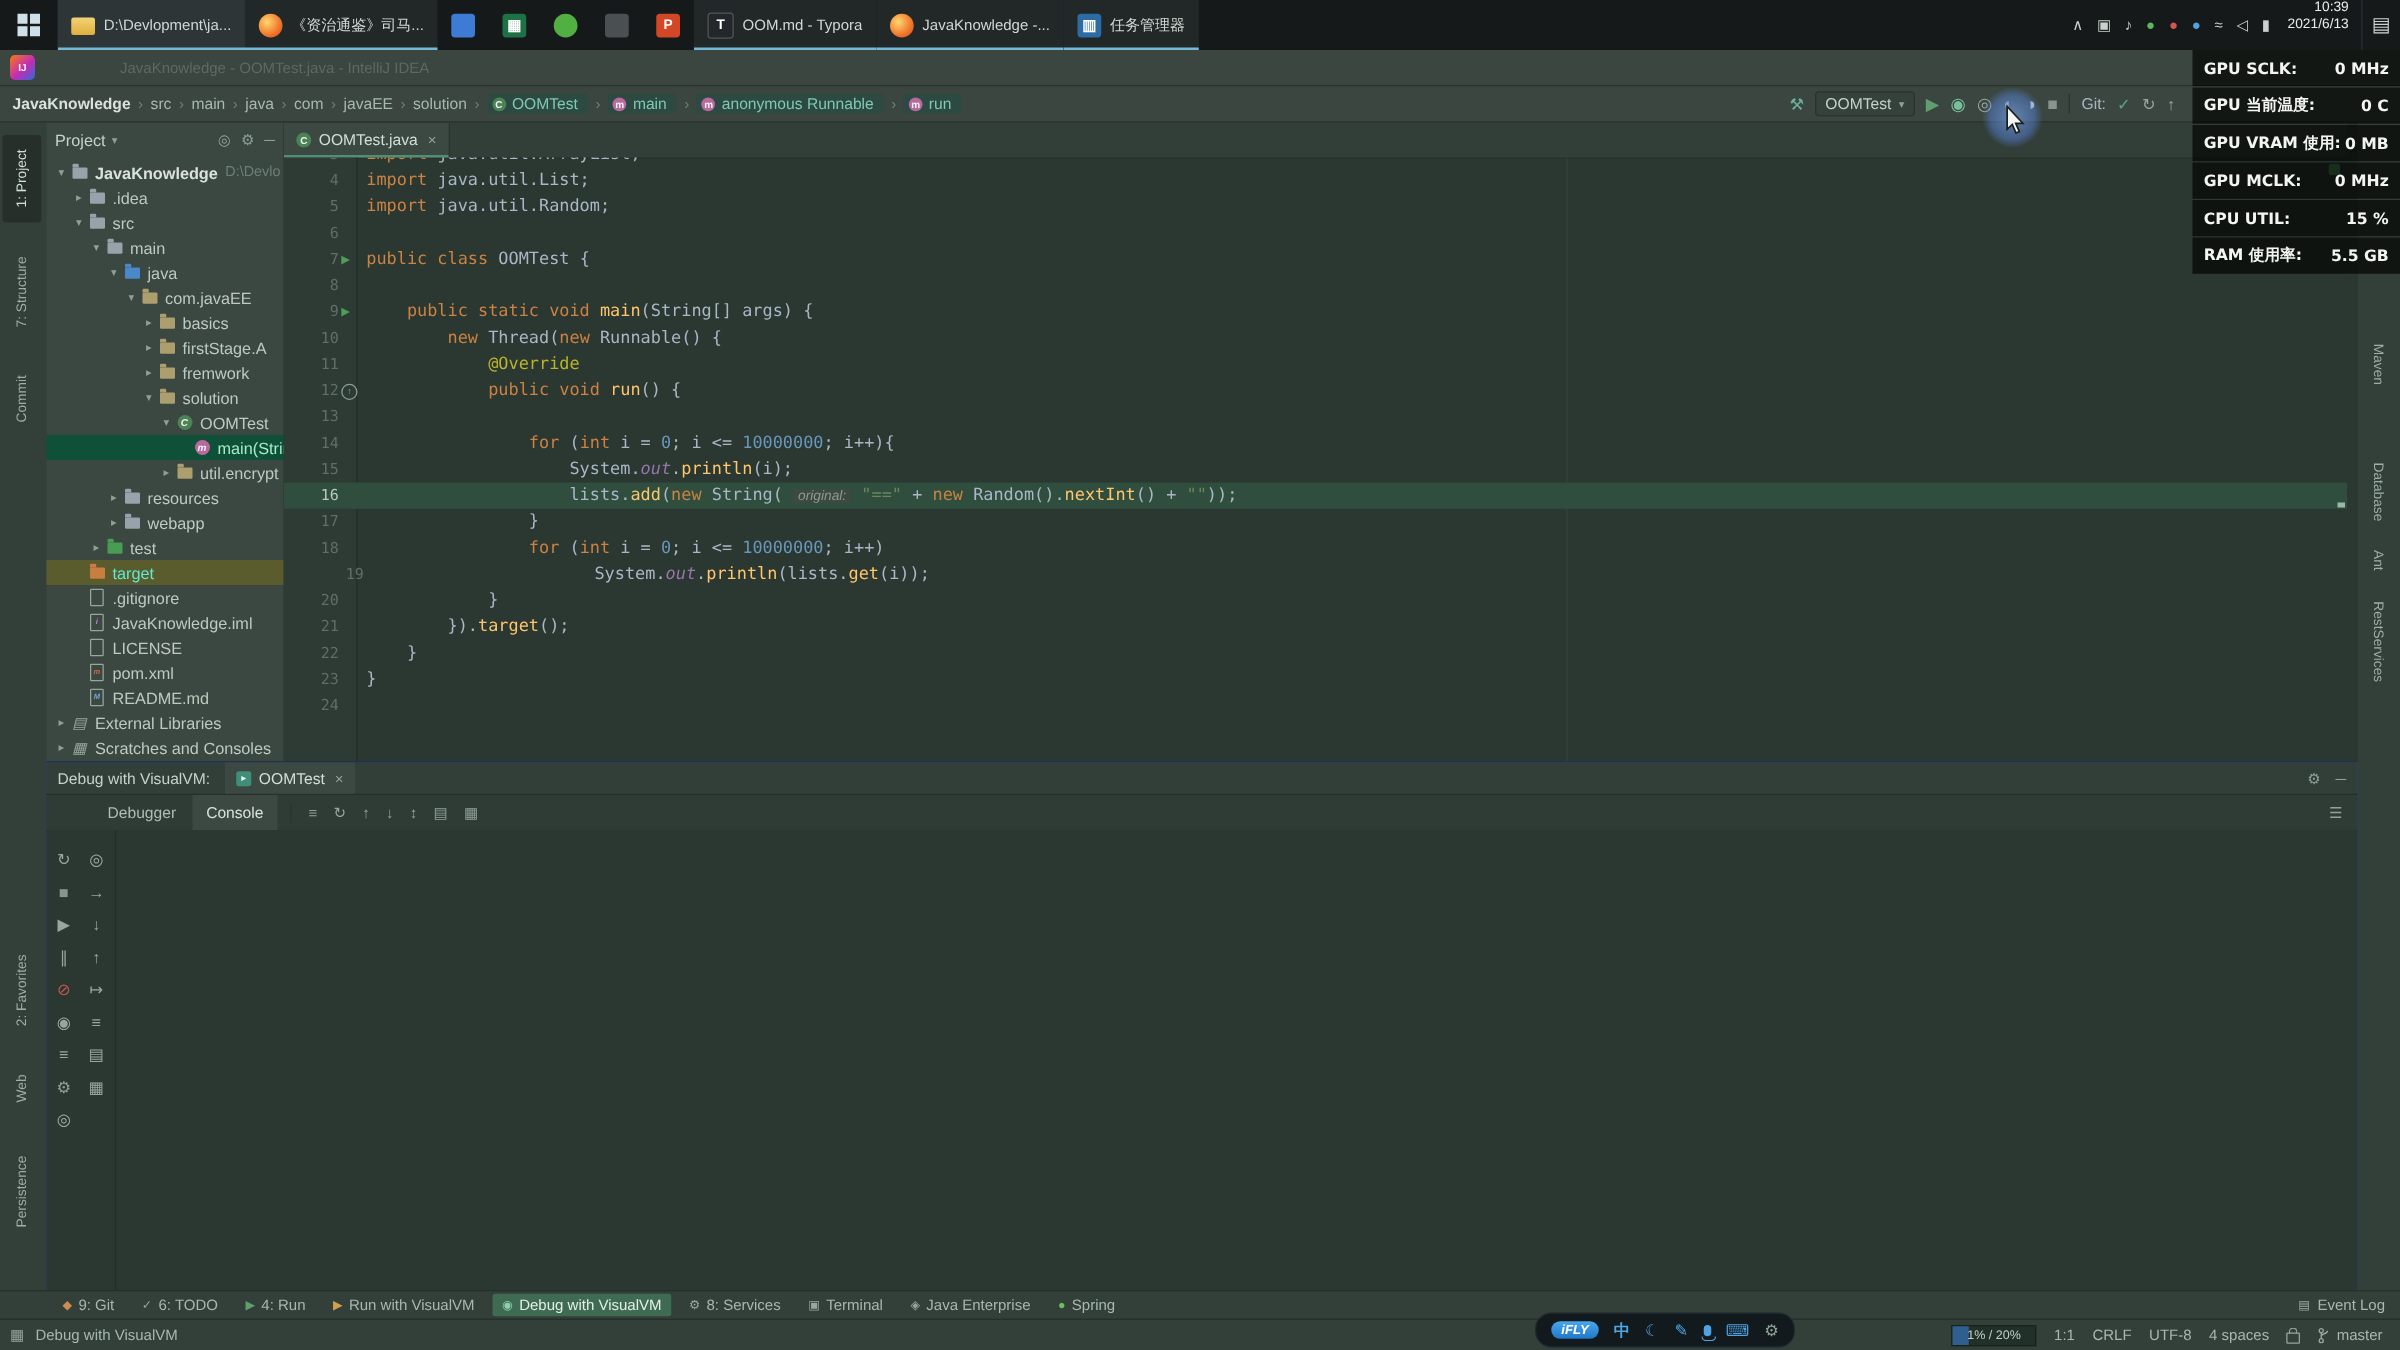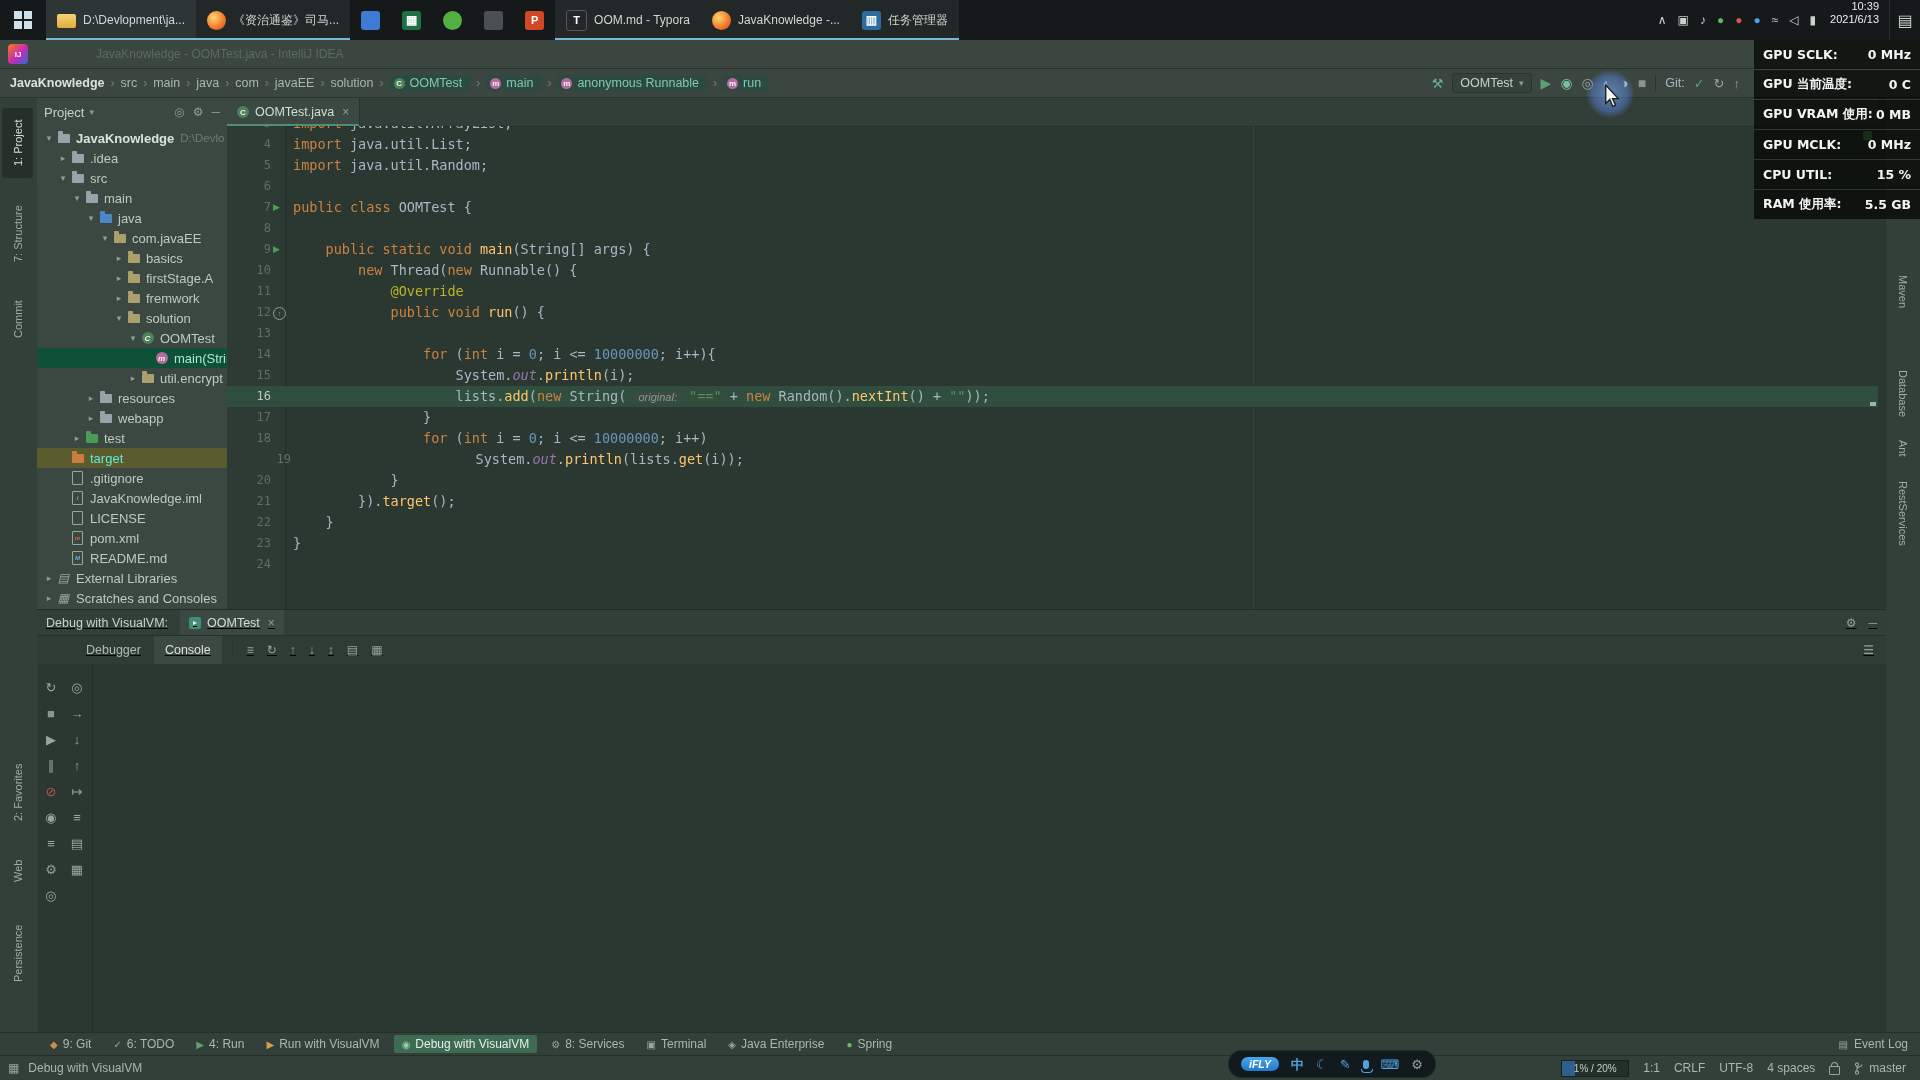--- a/index.html
+++ b/index.html
@@ -99,21 +99,21 @@
   .gic.ov{width:11px;height:11px;border:1px solid #8CA096;border-radius:50%;color:#8CA096;font-size:7px;text-align:center;}
   .code{position:absolute;left:66px;white-space:pre;font-family:"DejaVu Sans Mono",monospace;font-size:13.5px;line-height:21px;}
   .curband{position:absolute;left:0;width:100%;height:21px;background:#2F4E3E;}
   .c-kw{color:#CC8242;} .c-pl{color:#A9B7C6;} .c-num{color:#6897BB;} .c-str{color:#6A8759;}
   .c-fn{color:#FFC66D;} .c-ann{color:#BBB529;} .c-cls{color:#A9B7C6;} .c-fld{color:#9876AA;font-style:italic;}
   .c-hint{background:#3C4A42;color:#8C9C90;border-radius:3px;padding:0 4px;font-size:11px;font-style:italic;font-family:"Liberation Sans",sans-serif;}
   .insp{position:absolute;right:6px;top:5px;width:9px;height:9px;background:#4F9E58;border-radius:2px;}
   .smark{position:absolute;right:2px;width:6px;height:4px;background:#9BB8A6;}
 
   
-  #debug-panel{left:37px;top:609px;width:1849px;height:423px;background:#1d4ed8;border-top:1px solid #232C27;text-decoration:underline;}
+  #debug-panel{left:37px;top:609px;width:1849px;height:423px;background:#1d4ed8;border-top:1px solid #232C27;}
   .dheader{height:25px;background:#323E38;display:flex;align-items:center;padding:0 9px;font-size:12.5px;color:#C6D2C9;border-bottom:1px solid #262F2A;}
   .dtab-chip{display:flex;align-items:center;gap:6px;height:25px;padding:0 9px;background:#3C4842;margin-left:12px;color:#D2DED5;}
   .console-ic{width:12px;height:12px;background:#3F8E7A;border-radius:2px;color:#EAF5EF;font-size:8px;display:flex;align-items:center;justify-content:center;}
   .dheader-icons{margin-left:auto;display:flex;gap:12px;color:#8CA096;font-size:12px;}
   .dtabs{height:28px;background:#2F3B35;border-bottom:1px solid #262F2A;display:flex;align-items:center;padding-left:38px;gap:2px;}
   .dtab{padding:0 11px;height:28px;display:flex;align-items:center;gap:5px;color:#AEBDB2;font-size:12.5px;}
   .dtab.active{background:#3C4842;color:#D8E2DA;}
   #console-toolbar{display:flex;gap:13px;margin-left:12px;color:#8FA39A;font-size:12px;}
   #dtabs-right{margin-left:auto;padding-right:12px;color:#8FA39A;font-size:12px;}
   .dbody{position:absolute;left:0;top:54px;right:0;bottom:0;background:#2B3731;}

